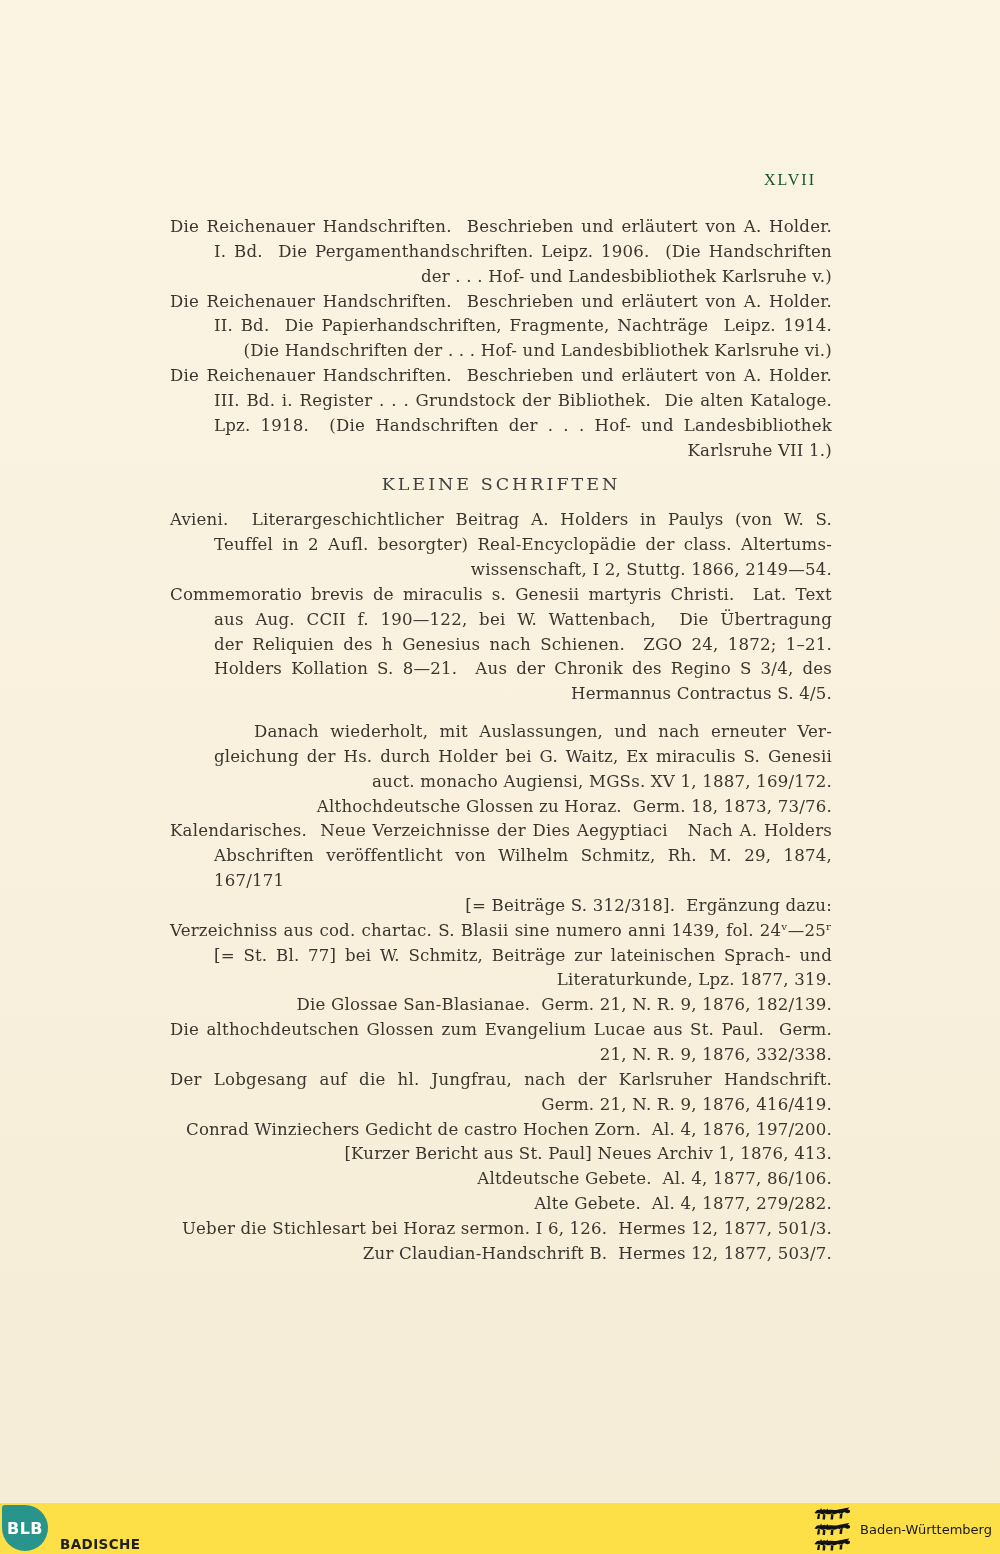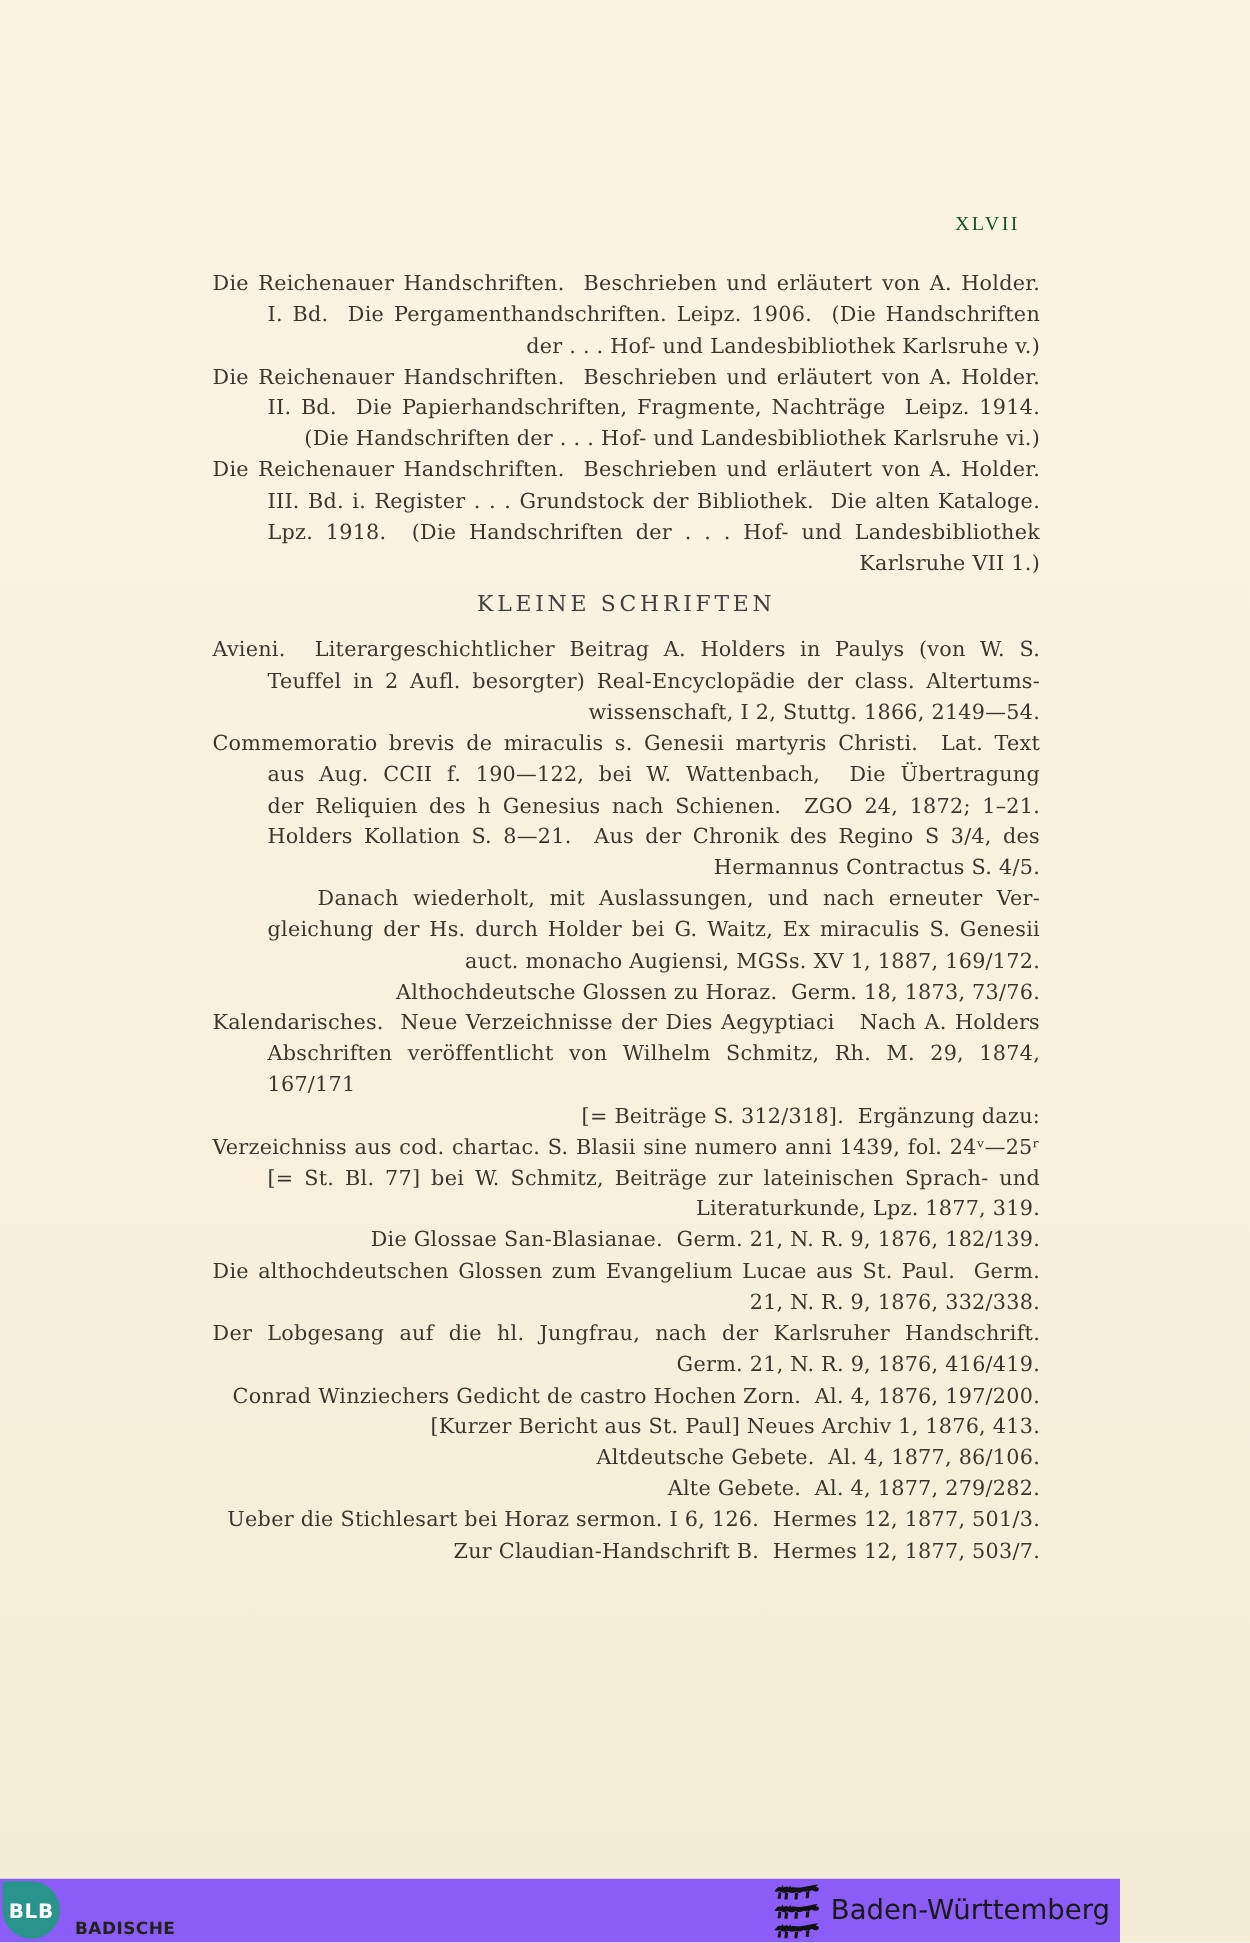--- a/index.html
+++ b/index.html
@@ -15,48 +15,48 @@
   }
   .text-block{
     position:absolute;top:215px;left:170px;width:662px;
     font-size:16.6px;line-height:24.85px;color:#3a362e;
     letter-spacing:0.2px;
   }
   .para{margin:0;}
   .line{white-space:pre-wrap;text-align:right;}
   .line.just{text-align:justify;text-align-last:justify;}
   .indent1{margin-left:44px;}
-  .indent2{margin-left:84px;}
+  .indent2{margin-left:84px;margin-top:13px;}
   .section-heading{
     text-align:center;letter-spacing:3px;font-size:17.5px;
     margin:9px 0 11px 0;color:#404040;
   }
   
   .footer{
-    position:absolute;left:0;bottom:0;width:896px;height:51px;
-    background:#8b5cf6;
+    position:absolute;left:0;bottom:0;width:1000px;height:51px;
+    background:#fde047;
     font-family:"DejaVu Sans","Liberation Sans",sans-serif;
   }
   .blb-badge{
     position:absolute;left:2px;top:2px;width:46px;height:46px;
     background:#28948b;border-radius:3px 24px 24px 24px;
     display:flex;align-items:center;justify-content:center;
     color:#ffffff;font-weight:bold;font-size:16px;letter-spacing:0.5px;
   }
   .lib-name{
     position:absolute;left:60px;top:50%;transform:translateY(-50%);
     font-weight:bold;font-size:13.5px;line-height:17.5px;
     color:#21211e;letter-spacing:0.4px;margin-top:24px;
   }
   .state-block{
     position:absolute;right:8px;top:50%;transform:translateY(-50%);
     display:flex;align-items:center;gap:9px;
   }
   .coat-of-arms{display:block;}
-  .state-label{font-size:22px;color:#191919;}
+  .state-label{font-size:13px;color:#191919;}
 </style>
 </head>
 <body>
 
 <div class="page-number">XLVII</div>
 
 <div class="text-block" id="text-block">
     <div class="para">
       <div class="line indent0 just">Die Reichenauer Handschriften.  Beschrieben und erläutert von A. Holder.</div>
       <div class="line indent1 just">I. Bd.  Die Pergamenthandschriften. Leipz. 1906.  (Die Handschriften</div>

